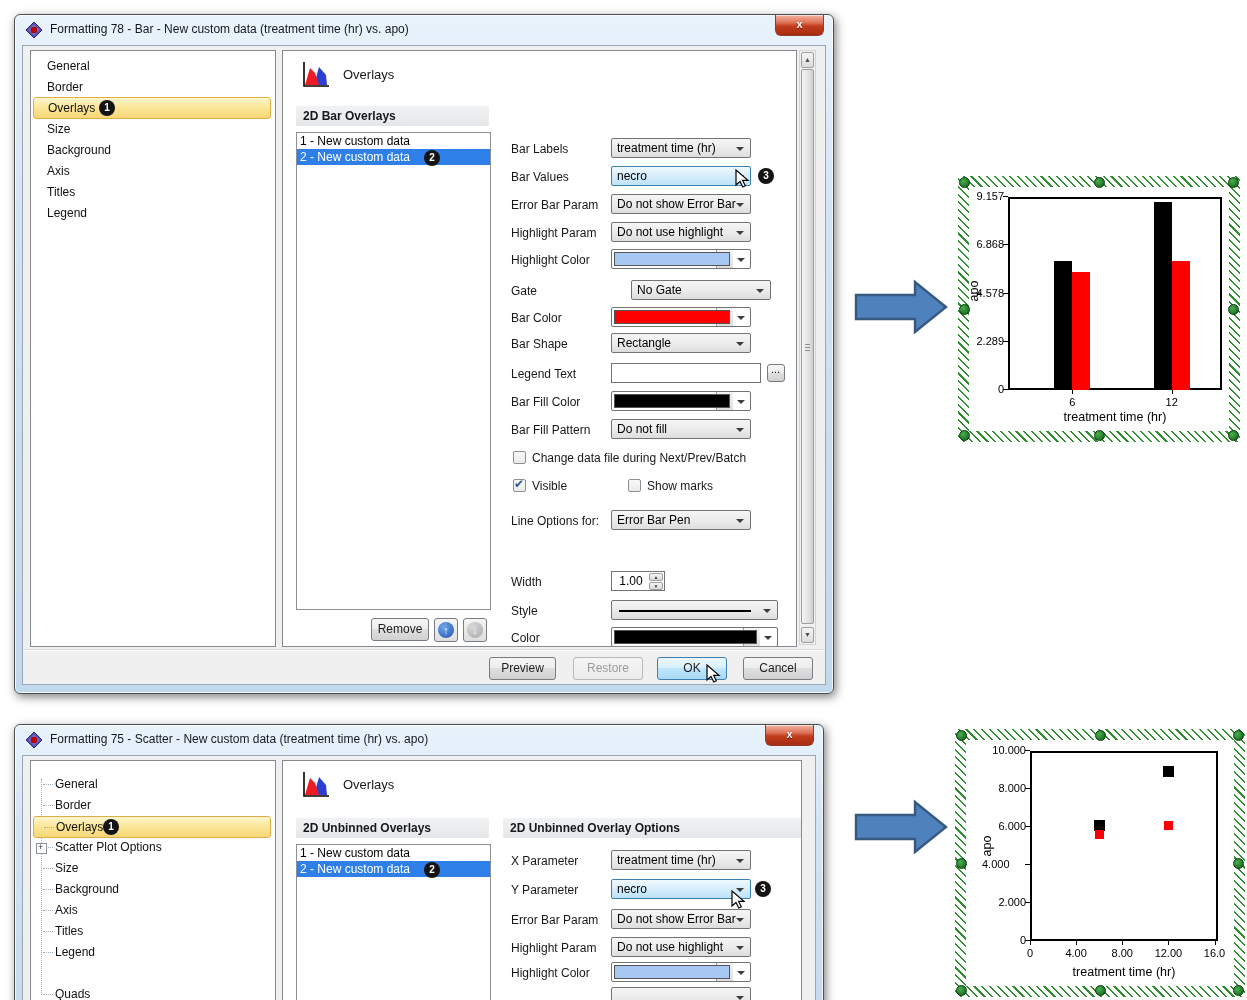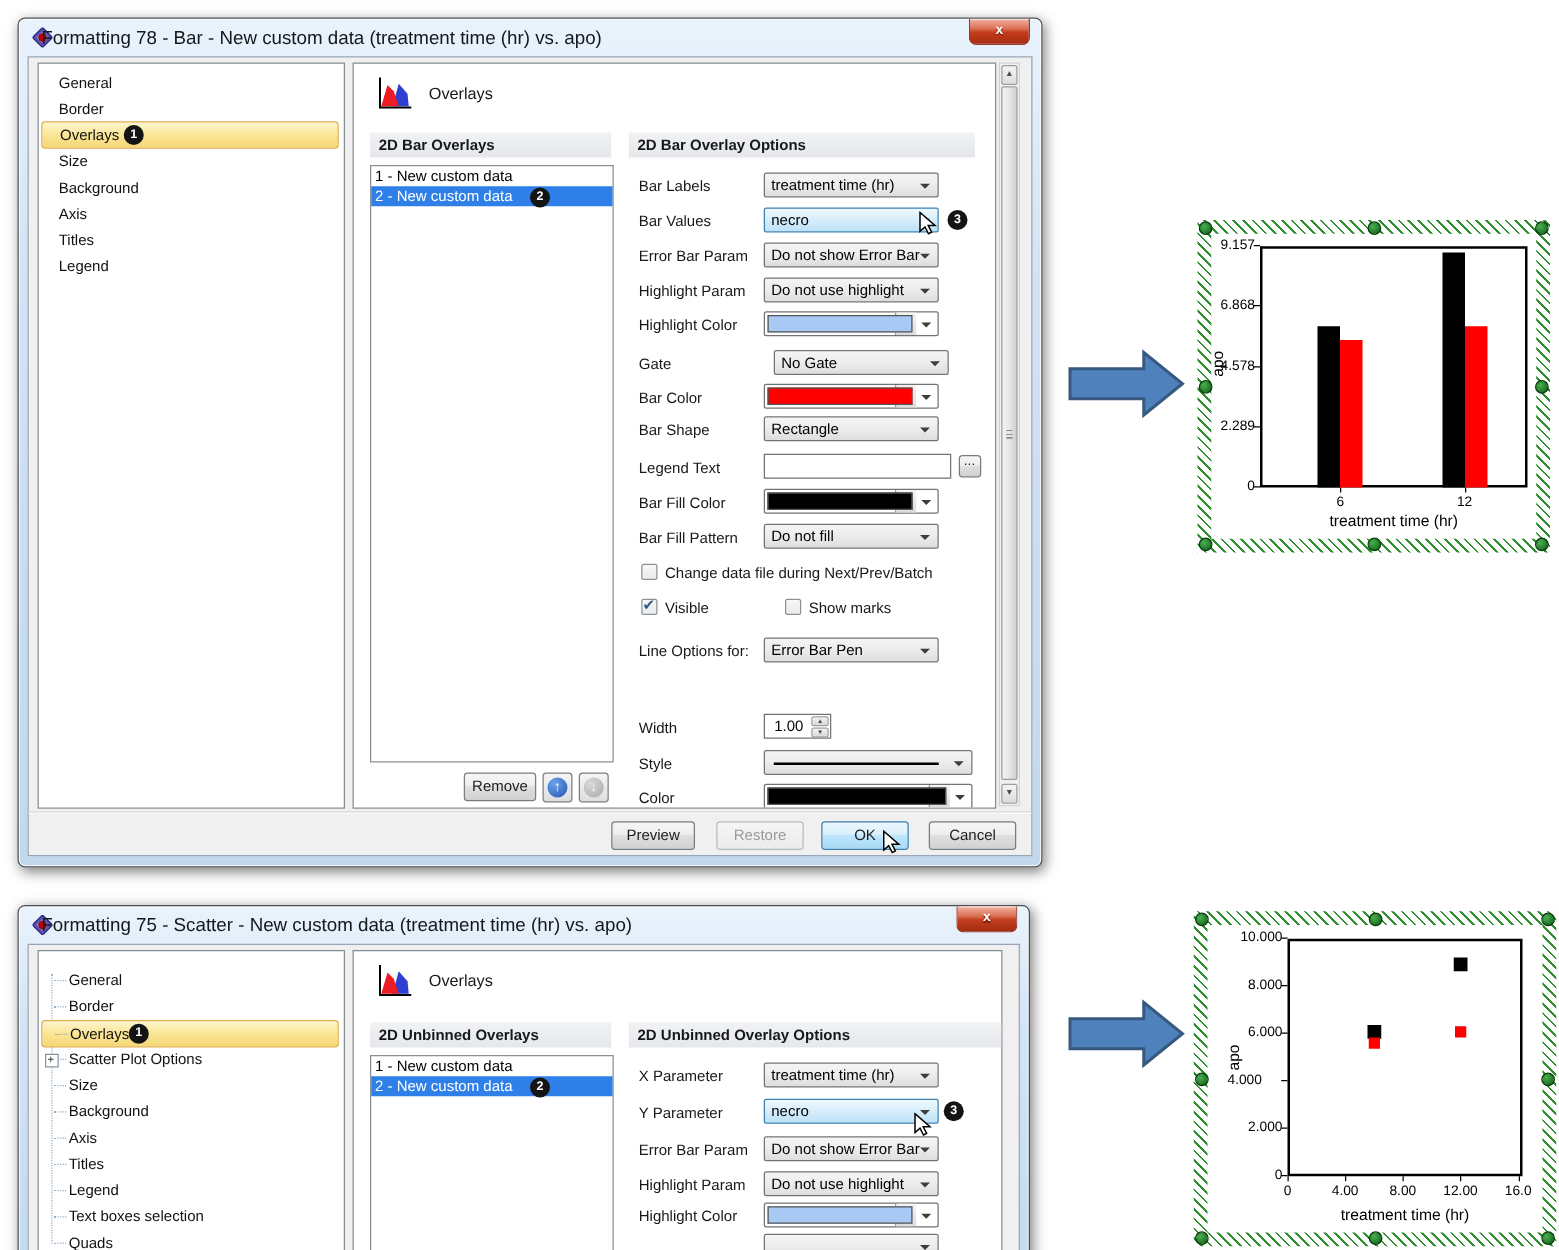--- a/index.html
+++ b/index.html
@@ -4,21 +4,21 @@
 <style>
   html,body{margin:0;padding:0}
   body{width:1247px;height:1000px;position:relative;overflow:hidden;background:#ffffff;
        font-family:"Liberation Sans",sans-serif;-webkit-font-smoothing:antialiased}
 
   
   .dlg{position:absolute;border:1px solid #494f54;border-radius:6px;
        background:linear-gradient(#e9f3fc,#d2e3f4 30%,#c2d8ec);
        box-shadow:2px 3px 10px rgba(0,0,0,.5), inset 0 0 0 1px rgba(255,255,255,.75)}
   .title-ico{position:absolute;left:11px;top:7px;width:16px;height:16px}
-  .title-txt{position:absolute;left:18px;top:7px;font-size:15px;color:#15181b;white-space:nowrap}
+  .title-txt{position:absolute;left:35px;top:7px;font-size:12px;color:#15181b;white-space:nowrap}
   .closebtn{position:absolute;top:0;width:47px;height:20px;border:1px solid #95392b;border-top:none;
        border-radius:0 0 6px 6px;background:linear-gradient(#f3b5a2,#da6e52 40%,#c23d1d 55%,#a62c10);
        color:#fff;font-weight:bold;font-size:11px;line-height:18px;text-align:center;
        text-shadow:0 1px 1px #5f1406;box-shadow:inset 0 1px 0 rgba(255,255,255,.55)}
   .dlgbody{position:absolute;left:7px;right:7px;top:30px;bottom:8px;background:#f0f0f0;border:1px solid #98a6b5}
   .panel{position:absolute;background:#fff;border:1px solid #848a90;overflow:hidden}
 
   .side-item{position:absolute;left:2px;width:238px;height:21px;line-height:21px;font-size:12px;color:#111;
        padding-left:14px;box-sizing:border-box;white-space:nowrap}
   .side-item.sel{background:linear-gradient(#fdf6d0,#fbe79a 45%,#f5d776);border:1px solid #dfae49;
@@ -154,21 +154,20 @@
         <div class="badge" style="left:127px;top:17px">2</div>
       </div>
       <div class="btn" style="left:88px;top:567px;width:58px;height:23px;line-height:21px">Remove</div>
       <div class="circbtn upbtn" style="left:151px;top:567px">
           <span class="circ"></span>
         </div>
       <div class="circbtn dnbtn" style="left:180px;top:567px">
           <span class="circ"></span>
         </div>
 
-      <div class="sechead" style="left:220px;top:55px;width:277px">2D Bar Overlay Options</div>
 
       <div class="label" style="left:228px;top:91px">Bar Labels</div>
       <div class="dd" style="left:328px;top:87px;width:140px"><span>treatment time (hr)</span></div>
 
       <div class="label" style="left:228px;top:119px">Bar Values</div>
       <div class="dd hl" style="left:328px;top:115px;width:140px"><span>necro</span></div>
       <div class="badge" style="left:475px;top:117px">3</div>
 
       <div class="label" style="left:228px;top:147px">Error Bar Param</div>
       <div class="dd" style="left:328px;top:143px;width:140px"><span>Do not show Error Bar</span></div>
@@ -176,21 +175,21 @@
       <div class="label" style="left:228px;top:175px">Highlight Param</div>
       <div class="dd" style="left:328px;top:171px;width:140px"><span>Do not use highlight</span></div>
 
       <div class="label" style="left:228px;top:202px">Highlight Color</div>
       <div class="ddc" style="left:328px;top:198px;width:140px">
           <span class="sep"></span>
           <span class="sw" style="background: rgb(169, 201, 245);"></span>
         </div>
 
       <div class="label" style="left:228px;top:233px">Gate</div>
-      <div class="dd" style="left:336px;top:229px;width:140px"><span>No Gate</span></div>
+      <div class="dd" style="left:348px;top:229px;width:140px"><span>No Gate</span></div>
 
       <div class="label" style="left:228px;top:260px">Bar Color</div>
       <div class="ddc" style="left:328px;top:256px;width:140px">
           <span class="sep"></span>
           <span class="sw" style="background: rgb(255, 0, 0);"></span>
         </div>
 
       <div class="label" style="left:228px;top:286px">Bar Shape</div>
       <div class="dd" style="left:328px;top:282px;width:140px"><span>Rectangle</span></div>
 
@@ -273,21 +272,20 @@
         <span>Overlays</span>
       </div>
       <div class="badge" style="left:72px;top:58px">1</div>
       <span class="expander" style="top:82px"></span>
       <div class="side-item" style="top:76px">Scatter Plot Options</div>
       <div class="side-item" style="top:97px">Size</div>
       <div class="side-item" style="top:118px">Background</div>
       <div class="side-item" style="top:139px">Axis</div>
       <div class="side-item" style="top:160px">Titles</div>
       <div class="side-item" style="top:181px">Legend</div>
-      <div class="side-item" style="top:202px">Text boxes selection</div>
       <div class="side-item" style="top:223px">Quads</div>
     </div>
 
     <div class="panel" style="left:259px;top:4px;width:518px;height:290px">
       <svg style="position:absolute;left:18px;top:8px" width="30" height="30" viewBox="0 0 30 30">
         <polygon points="13,26 18,8 25,16 26,26" fill="#2d3fd0"></polygon>
         <polygon points="4,26 9,9 14,14 18,26" fill="#ed1b24"></polygon>
         <path d="M3,3 V27 H28" fill="none" stroke="#000" stroke-width="1.6"></path>
       </svg>
       <div class="label" style="left:60px;top:16px;font-size:13px">Overlays</div>

